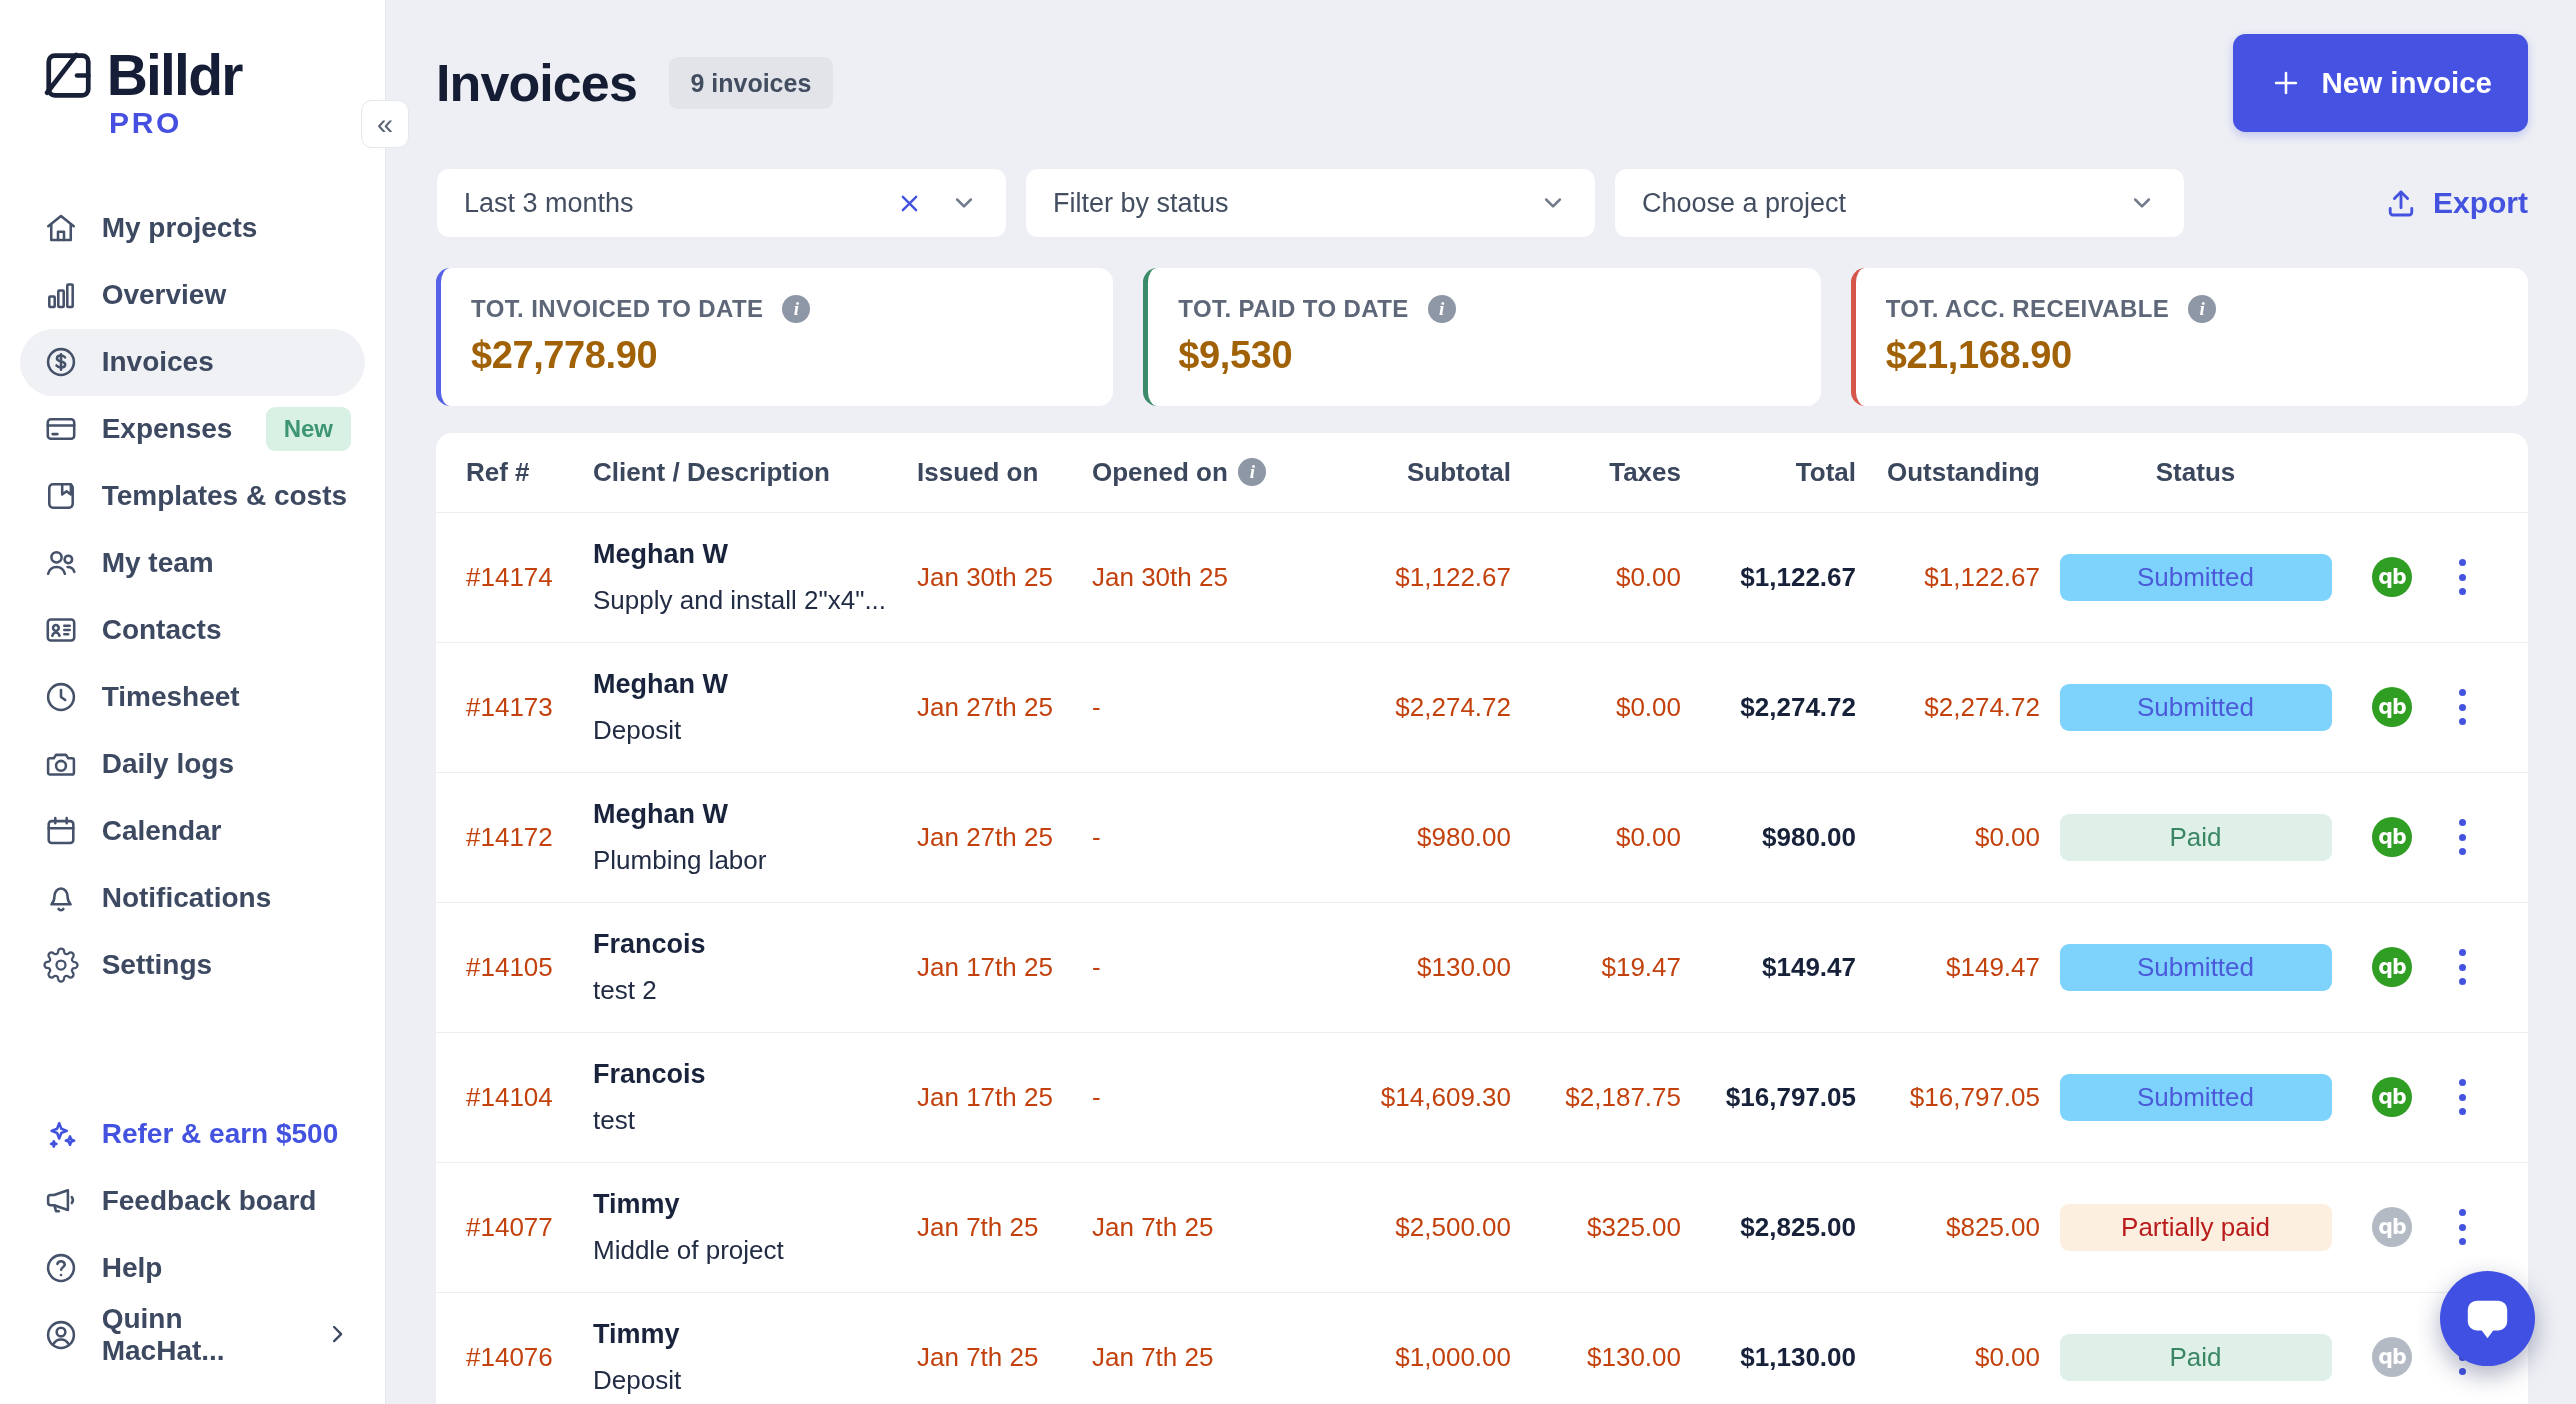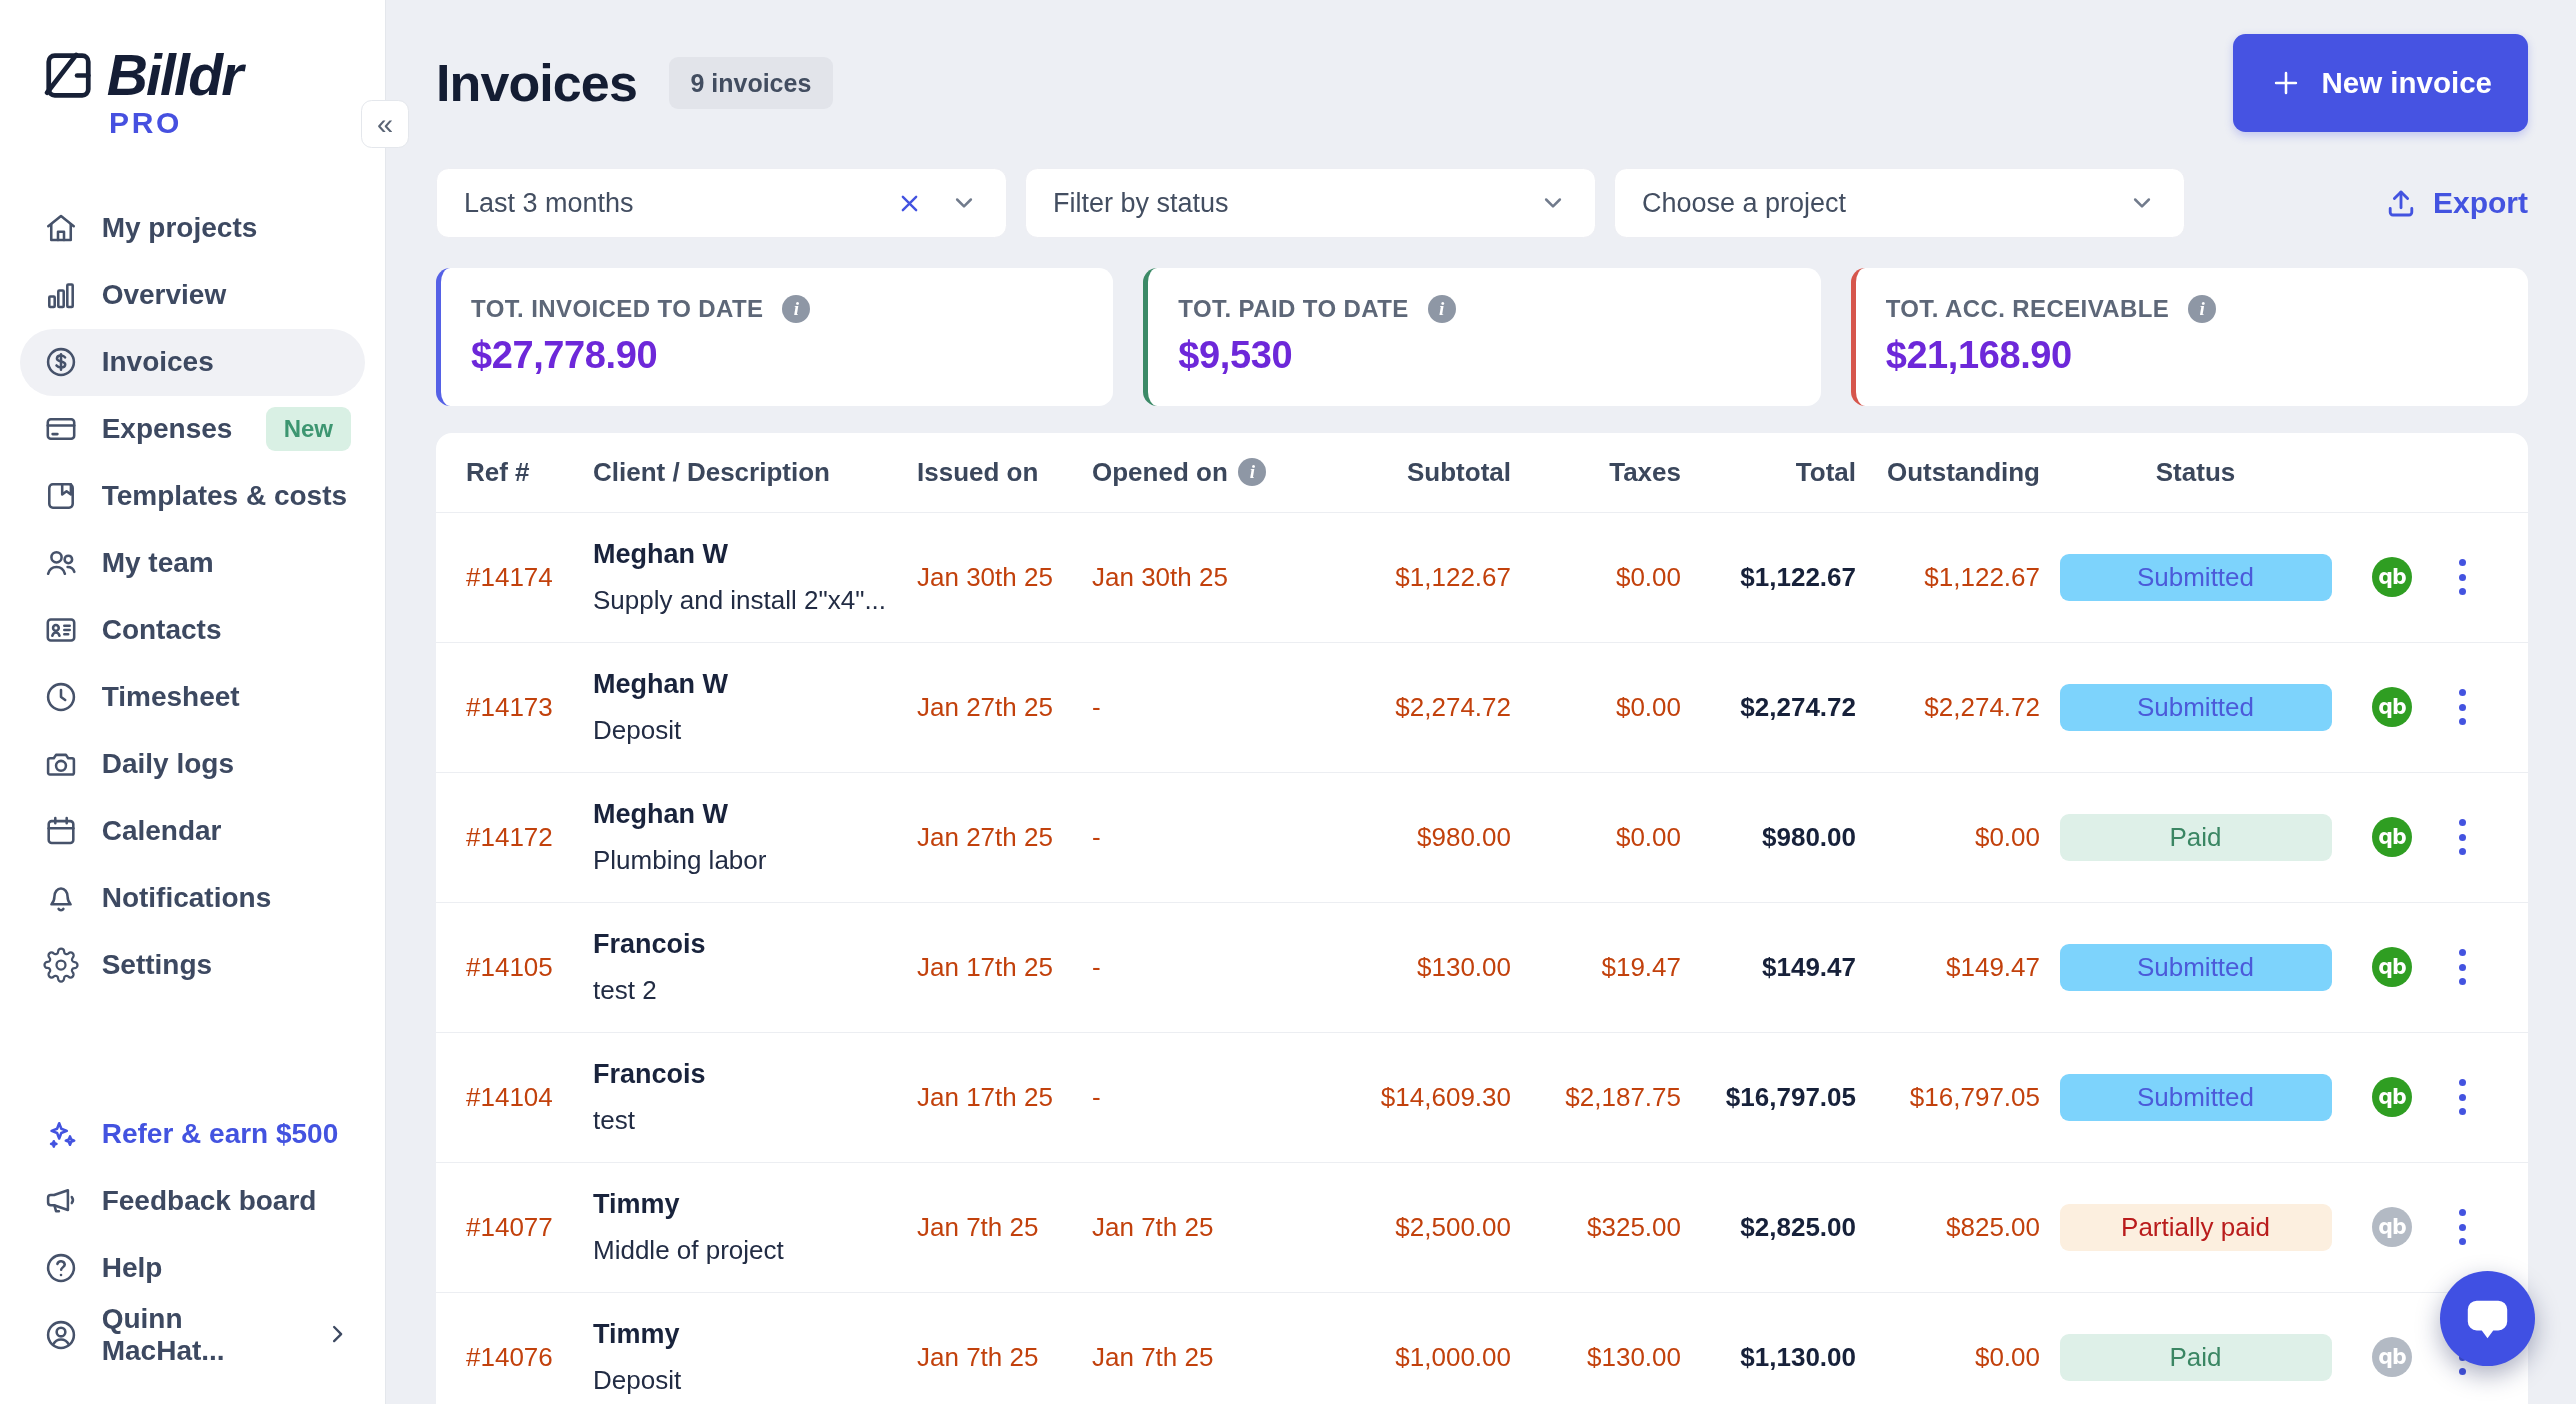--- a/index.html
+++ b/index.html
@@ -10,21 +10,21 @@
     display:flex; overflow:hidden;
   }
   svg { display:block; }
 
   
   .sidebar { width:386px; min-width:386px; background:#ffffff; border-right:0.9px solid #e4e7ec;
     height:100%; position:relative; display:flex; flex-direction:column; padding:47px 0 36px; }
   .logo-wrap { padding-left:41px; margin-bottom:57px; }
   .logo-row { display:flex; align-items:center; gap:10.7px; }
   .logo-mark { width:55px; height:55px; color:#172036; }
-  .logo-text { font-size:57px; font-weight:800; color:#151e36; letter-spacing:-1.8px; line-height:1;font-style:italic; }
+  .logo-text { font-size:57px; font-weight:800; color:#151e36; letter-spacing:-1.8px; line-height:1; }
   .logo-pro { font-size:30px; font-weight:800; color:#4650e0; letter-spacing:2.7px; margin:3.6px 0 0 68px; line-height:1; }
   .collapse-btn { position:absolute; right:-24px; top:100px; width:48px; height:48px; background:#fff;
     border:0.9px solid #e4e7ec; border-radius:10.7px; display:flex; align-items:center; justify-content:center;
     color:#5b6576; font-size:29px; cursor:pointer; z-index:5; }
   .nav { display:flex; flex-direction:column; }
   .nav-item { display:flex; align-items:center; gap:23px; height:67px; margin:0 19.7px; padding:0 14.3px 0 23px;
     border-radius:36px; font-size:28px; font-weight:600; color:#3d4961; cursor:pointer; }
   .nav-item.active { background:#f0f1f5; }
   .nav-icon { width:36px; height:36px; color:#46526a; flex:none; }
   .nav-badge { margin-left:auto; background:#d9f0e4; color:#3d9671; font-size:24px; font-weight:700;
@@ -55,21 +55,21 @@
   .icon-upload { width:36px; height:36px; }
 
   .stats-row { display:flex; gap:30px; margin-bottom:27px; }
   .stat-card { flex:1; background:#fff; border-radius:14.3px; border-left:5.4px solid #ccc;
     padding:27px 30px 29px; min-height:120px; }
   .stat-label-row { display:flex; align-items:flex-end; gap:19px; margin-bottom:10.7px; }
   .stat-label { font-size:24px; font-weight:600; color:#5d6778; letter-spacing:0.4px; }
   .info-icon { width:28px; height:28px; border-radius:50%; background:#8e97a5; color:#fff; font-size:19px;
     font-weight:700; font-style:italic; display:flex; align-items:center; justify-content:center;
     font-family:"Liberation Serif", serif; cursor:pointer; flex:none; }
-  .stat-value { font-size:38px; font-weight:800; color:#6d28d9; letter-spacing:-0.4px; }
+  .stat-value { font-size:38px; font-weight:800; color:#a16207; letter-spacing:-0.4px; }
 
   
   :root { --cols: 127px 324px 175px 240px 179px 170px 175px 184px 311px 82px 59px; }
   .table-card { background:#fff; border-radius:16px 16px 0 0; padding-bottom:36px; min-height:626px; }
   .t-header { display:grid; grid-template-columns:var(--cols); align-items:center; height:79px;
     padding:0 23px 0 30px; font-size:26px; font-weight:600; color:#3b475c; }
   .t-header .hcell { display:flex; align-items:center; gap:10.7px; }
   .t-header .hcell.right { justify-content:flex-end; }
   .t-header .hcell.center { justify-content:center; }
   .t-row { display:grid; grid-template-columns:var(--cols); align-items:center; height:130px;

